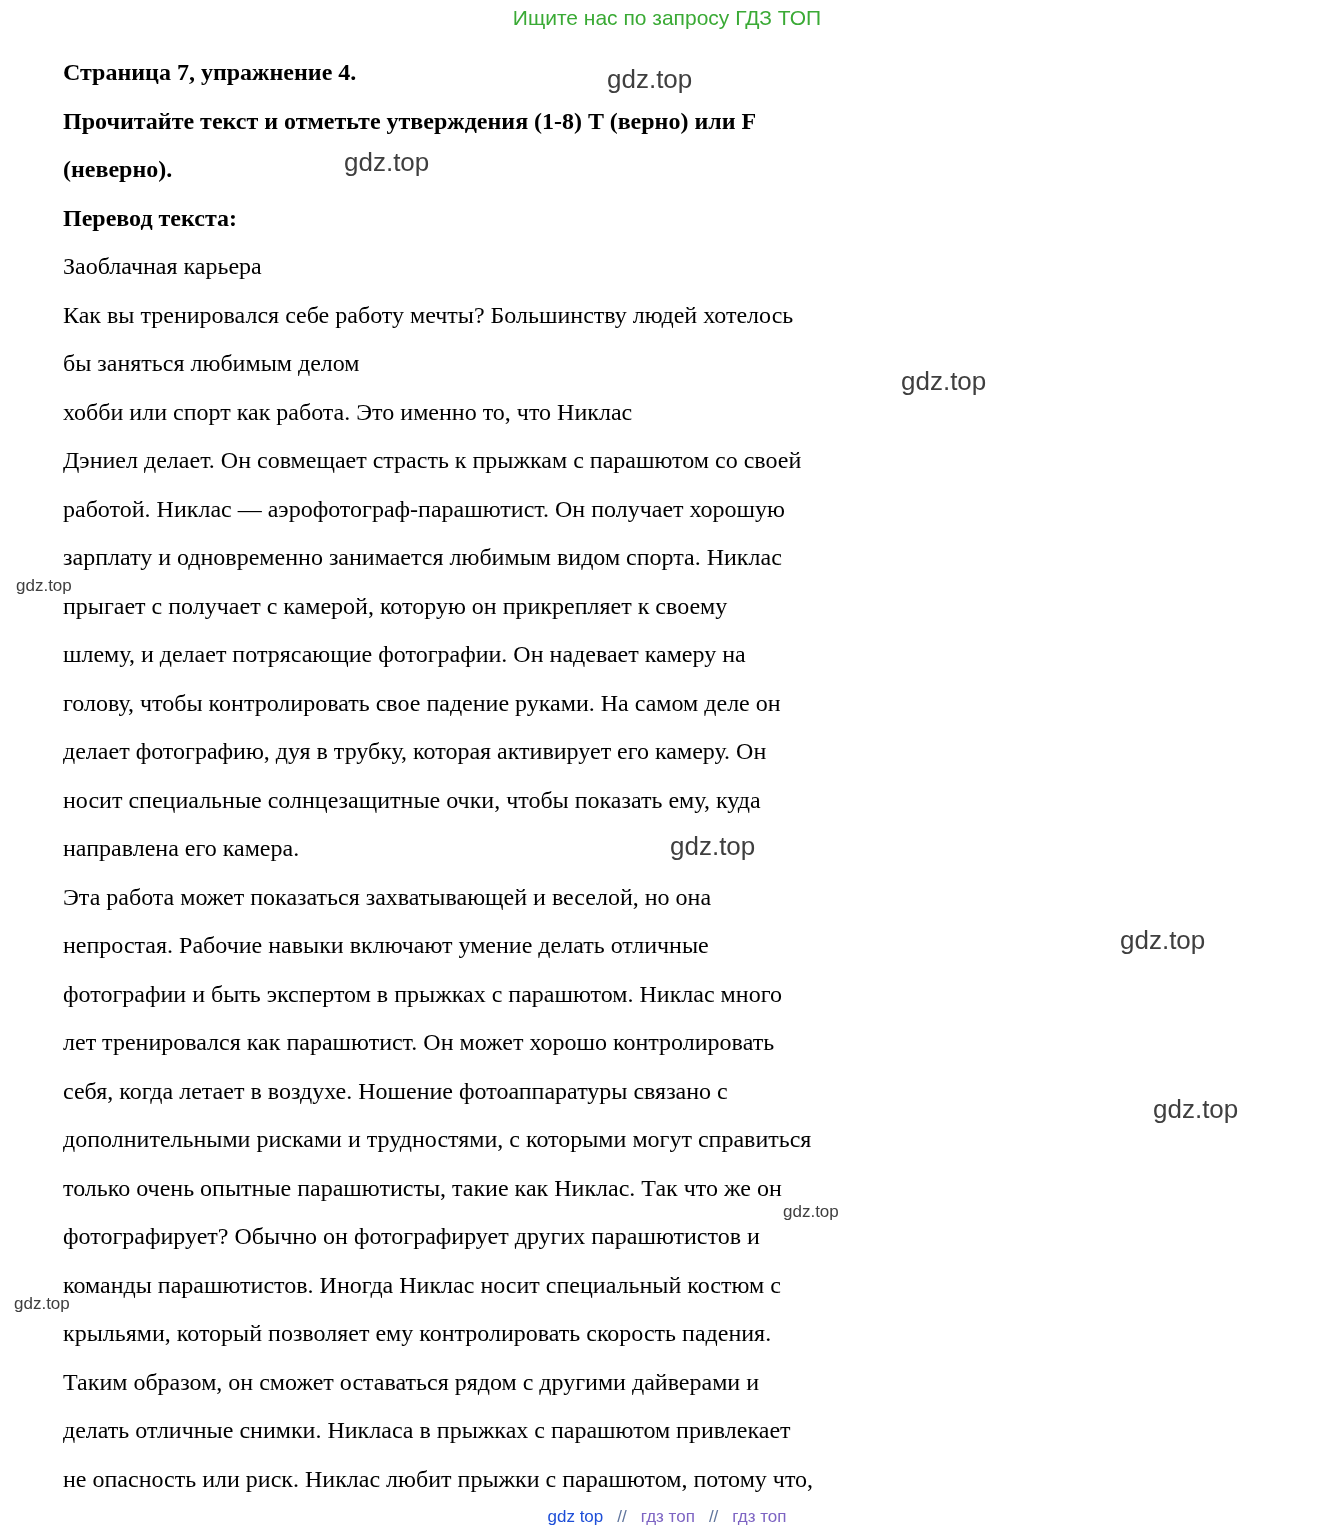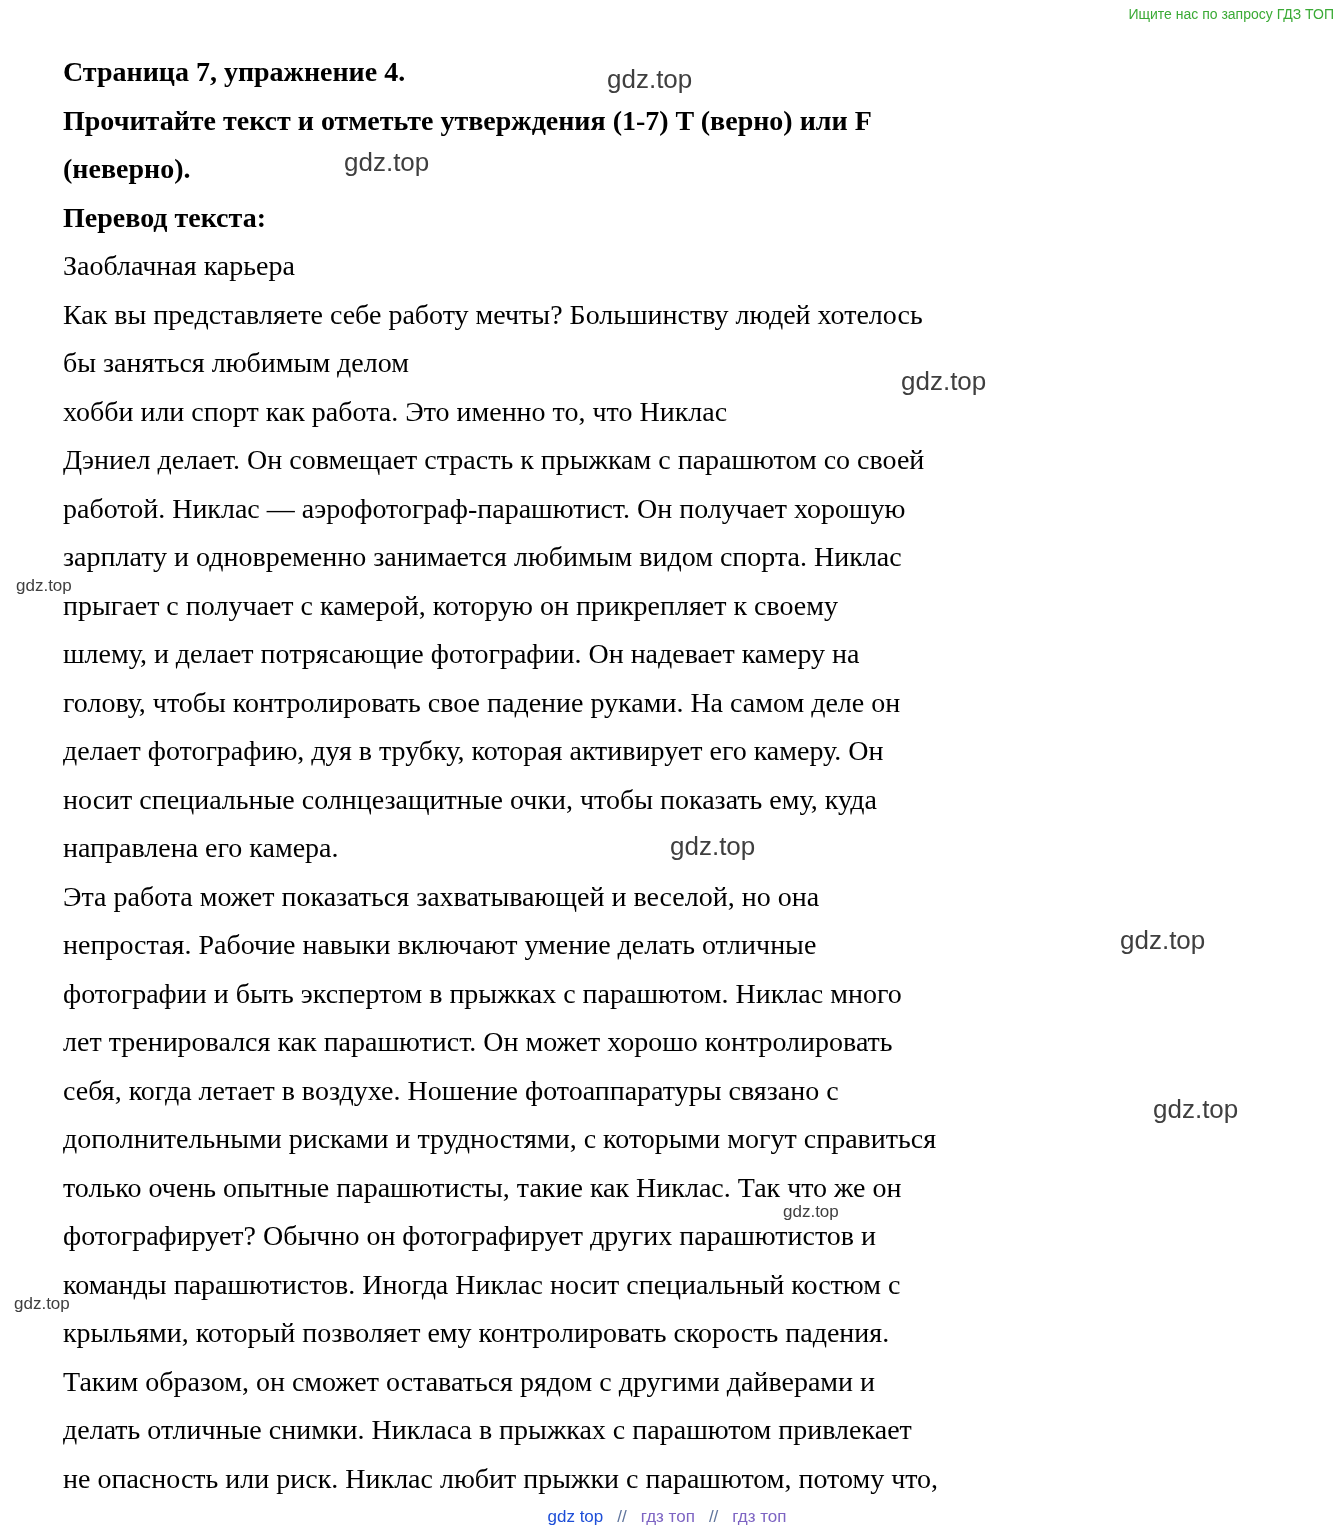--- a/index.html
+++ b/index.html
@@ -13,30 +13,30 @@
     height: 1537px;
     background: #ffffff;
     overflow: hidden;
     font-family: "Liberation Serif", serif;
   }
   .banner {
     position: absolute;
     top: 6px;
     left: 0;
     width: 100%;
-    text-align: right;
+    text-align: center;
     font-family: "Liberation Sans", sans-serif;
-    font-size: 14px;
+    font-size: 21px;
   }
   .content {
     position: absolute;
     top: 48px;
     left: 63px;
     right: 40px;
-    font-size: 28px;
+    font-size: 24px;
     line-height: 48.5px;
     color: #000000;
   }
   .content .line {
     white-space: nowrap;
   }
   .content .line.bold {
     font-weight: bold;
   }
   .wm-layer {
@@ -66,25 +66,25 @@
 </style>
 </head>
 <body>
 
 <div class="page">
   <div class="banner" style="color: rgb(58, 170, 53);">Ищите нас по запросу ГДЗ ТОП</div>
 
   <div class="content">
 
   <div class="line bold">Страница 7, упражнение 4.</div>
-      <div class="line bold">Прочитайте текст и отметьте утверждения (1-7) T (верно) или F</div>
+      <div class="line bold">Прочитайте текст и отметьте утверждения (1-8) T (верно) или F</div>
       <div class="line bold">(неверно).</div>
       <div class="line bold">Перевод текста:</div>
       <div class="line">Заоблачная карьера</div>
-      <div class="line">Как вы представляете себе работу мечты? Большинству людей хотелось</div>
+      <div class="line">Как вы тренировался себе работу мечты? Большинству людей хотелось</div>
       <div class="line">бы заняться любимым делом</div>
       <div class="line">хобби или спорт как работа. Это именно то, что Никлас</div>
       <div class="line">Дэниел делает. Он совмещает страсть к прыжкам с парашютом со своей</div>
       <div class="line">работой. Никлас — аэрофотограф-парашютист. Он получает хорошую</div>
       <div class="line">зарплату и одновременно занимается любимым видом спорта. Никлас</div>
       <div class="line">прыгает с получает с камерой, которую он прикрепляет к своему</div>
       <div class="line">шлему, и делает потрясающие фотографии. Он надевает камеру на</div>
       <div class="line">голову, чтобы контролировать свое падение руками. На самом деле он</div>
       <div class="line">делает фотографию, дуя в трубку, которая активирует его камеру. Он</div>
       <div class="line">носит специальные солнцезащитные очки, чтобы показать ему, куда</div>

